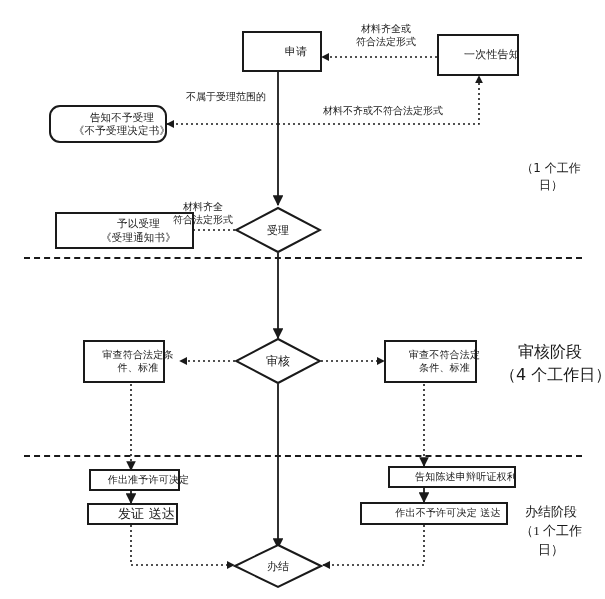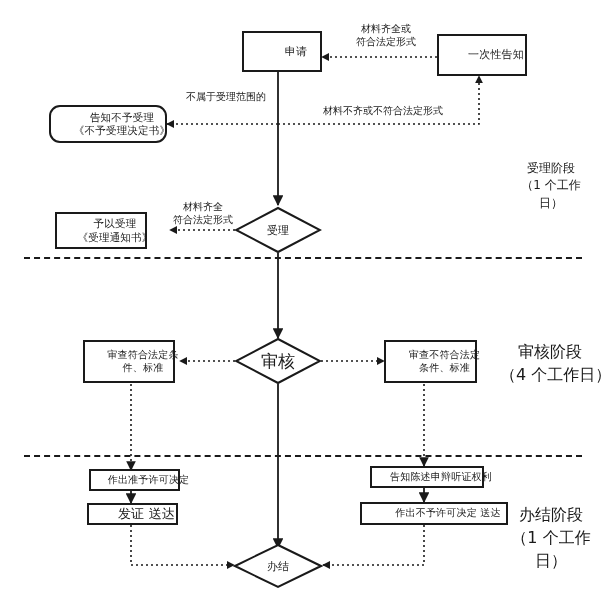--- a/index.html
+++ b/index.html
@@ -142,67 +142,67 @@
     <path d="M 424 525 L 424 565 L 323 565" stroke="#1a1a1a" stroke-width="1.6" fill="none" stroke-dasharray="2 3" marker-end="url(#ahs)"></path>
   </svg>
 
   <div class="divider" style="left:24px; top:257px; width:558px;"></div>
   <div class="divider" style="left:24px; top:455px; width:558px;"></div>
 
   <div class="box" style="left:242px; top:31px; width:80px; height:41px; font-size:11px;">
     <span class="ln">申请</span>
   </div>
 
-  <div class="box" style="left:437px; top:34px; width:90px; height:42px; font-size:11px;">
+  <div class="box" style="left:437px; top:34px; width:82px; height:42px; font-size:11px;">
     <span class="ln">一次性告知</span>
   </div>
 
   <div class="box" style="left:49px; top:105px; width:118px; height:38px; font-size:10.5px;border-radius:11px;">
     <span class="ln">告知不予受理</span>
     <span class="ln">《不予受理决定书》</span>
   </div>
 
-  <div class="box" style="left:55px; top:212px; width:92px; height:37px; font-size:10.5px;">
+  <div class="box" style="left:55px; top:212px; width:139px; height:37px; font-size:10.5px;">
     <span class="ln">予以受理</span>
     <span class="ln">《受理通知书》</span>
   </div>
 
   <div class="diamond" style="left:234px; top:206px; width:88px; height:48px;">
     <svg viewBox="0 0 88 48" xmlns="http://www.w3.org/2000/svg" aria-hidden="true">
       <polygon points="44,2 86,24 44,46 2,24" fill="#ffffff" stroke="#1a1a1a" stroke-width="2"></polygon>
     </svg>
     <span class="dlabel" style="font-size:11px;">受理</span>
   </div>
 
   <div class="diamond" style="left:234px; top:337px; width:88px; height:48px;">
     <svg viewBox="0 0 88 48" xmlns="http://www.w3.org/2000/svg" aria-hidden="true">
       <polygon points="44,2 86,24 44,46 2,24" fill="#ffffff" stroke="#1a1a1a" stroke-width="2"></polygon>
     </svg>
-    <span class="dlabel" style="font-size:17px;">审核</span>
-  </div>
-
-  <div class="box" style="left:83px; top:340px; width:92px; height:43px; font-size:10px;">
+    <span class="dlabel" style="font-size:12px;">审核</span>
+  </div>
+
+  <div class="box" style="left:83px; top:340px; width:82px; height:43px; font-size:10px;">
     <span class="ln">审查符合法定条</span>
     <span class="ln">件、标准</span>
   </div>
 
   <div class="box" style="left:384px; top:340px; width:93px; height:43px; font-size:10px;">
     <span class="ln">审查不符合法定</span>
     <span class="ln">条件、标准</span>
   </div>
 
   <div class="box" style="left:89px; top:469px; width:91px; height:22px; font-size:10px;">
     <span class="ln">作出准予许可决定</span>
   </div>
 
   <div class="box" style="left:87px; top:503px; width:91px; height:22px; font-size:13px;">
     <span class="ln">发证  送达</span>
   </div>
 
-  <div class="box" style="left:370px; top:466px; width:114px; height:22px; font-size:10px;">
+  <div class="box" style="left:388px; top:466px; width:128px; height:22px; font-size:10px;">
     <span class="ln">告知陈述申辩听证权利</span>
   </div>
 
   <div class="box" style="left:360px; top:502px; width:148px; height:23px; font-size:10px;">
     <span class="ln">作出不予许可决定  送达</span>
   </div>
 
   <div class="diamond" style="left:233px; top:543px; width:90px; height:46px;">
     <svg viewBox="0 0 90 46" xmlns="http://www.w3.org/2000/svg" aria-hidden="true">
       <polygon points="45,2 88,23 45,44 2,23" fill="#ffffff" stroke="#1a1a1a" stroke-width="2"></polygon>
@@ -222,29 +222,28 @@
   <div class="antext" style="left:300px; top:104px; width:166px; font-size:10px;">
     <span class="ln">材料不齐或不符合法定形式</span>
   </div>
 
   <div class="antext" style="left:155px; top:168px; width:96px; font-size:10px;margin-top:32px;">
     <span class="ln">材料齐全</span>
     <span class="ln">符合法定形式</span>
   </div>
 
   <div class="stage" style="left:505px; top:160px; width:92px; font-size:12px;">
-    <span class="ln">受理阶段</span>
     <span class="ln">（1 个工作</span>
     <span class="ln">日）</span>
   </div>
 
   <div class="stage" style="left:500px; top:340px; width:100px; font-size:16px;">
     <span class="ln">审核阶段</span>
     <span class="ln">（4 个工作日）</span>
   </div>
 
-  <div class="stage" style="left:505px; top:503px; width:92px; font-size:16px;">
+  <div class="stage" style="left:505px; top:503px; width:92px; font-size:13px;font-family:Liberation Serif, serif;">
     <span class="ln">办结阶段</span>
     <span class="ln">（1 个工作</span>
     <span class="ln">日）</span>
   </div>
 
 </div>
 
 </body></html>

